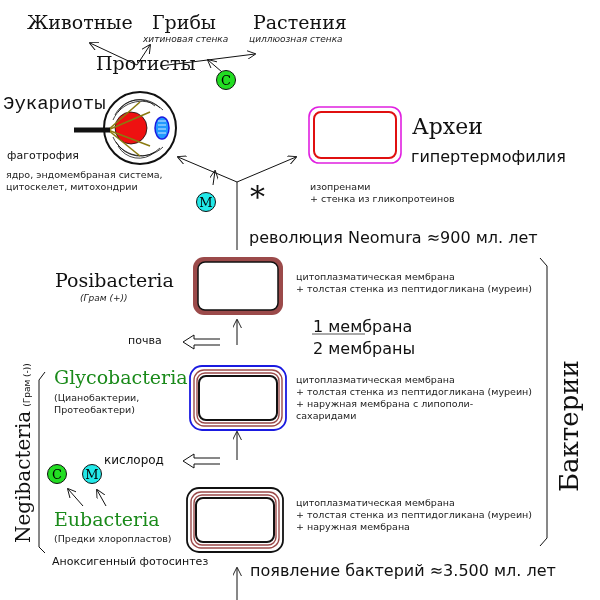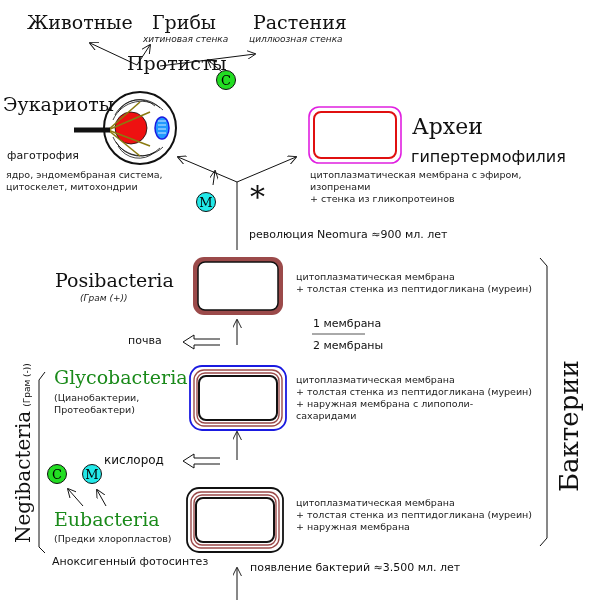--- a/index.html
+++ b/index.html
@@ -3,21 +3,21 @@
 <meta charset="utf-8">
 <style>
   html, body { margin: 0; padding: 0; background: #ffffff; }
   #stage { position: relative; width: 600px; height: 600px; overflow: hidden; background: #fff; }
   #lines { position: absolute; left: 0; top: 0; }
   .t { position: absolute; white-space: nowrap; color: #111; line-height: 1.1; }
   .serif { font-family: "DejaVu Serif", "Liberation Serif", serif; }
   .sans { font-family: "DejaVu Sans", "Liberation Sans", sans-serif; }
   .big { font-size: 19px; }
   .sub { font-size: 9px; color: #222; font-style: italic; }
-  .mid { font-size: 11px; }
+  .mid { font-size: 16px; }
   .small { font-size: 9.5px; line-height: 1.2; color: #222; }
   .green { color: #1a8a1a; text-align: center; }
   .rot { transform-origin: left top; transform: rotate(-90deg); }
   .badge { position: absolute; width: 20px; height: 20px; border-radius: 50%; border: 1.5px solid #111;
            font-family: "DejaVu Serif", "Liberation Serif", serif; font-size: 13px; text-align: center; line-height: 20px; box-sizing: border-box; }
   .badge.c { background: #22dd22; }
   .badge.m { background: #22e8e8; }
 </style>
 </head>
 <body>
@@ -112,32 +112,31 @@
       <rect x="194" y="495" width="82" height="50" rx="8" fill="none" stroke="#9b4a4a" stroke-width="1.4"></rect>
       <rect x="196" y="498" width="78" height="44" rx="7" fill="#fff" stroke="#111" stroke-width="2"></rect>
     </g>
   </svg>
 
   <div class="t serif big" style="left:27px;top:12px;">Животные</div>
   <div class="t serif big" style="left:152px;top:12px;">Грибы</div>
   <div class="t sans sub" style="left:143px;top:35px;">хитиновая стенка</div>
   <div class="t serif big" style="left:253px;top:12px;">Растения</div>
   <div class="t sans sub" style="left:249px;top:35px;">циллюозная стенка</div>
-  <div class="t serif big" style="left:96px;top:53px;margin-left:31px;">Протисты</div>
+  <div class="t serif big" style="left:96px;top:53px;">Протисты</div>
   <div class="badge c" style="left:216px;top:70px;">C</div>
 
-  <div class="t serif big" style="left:3px;top:94px;">Эукариоты</div>
+  <div class="t serif big" style="left:3px;top:94px;font-family:Liberation Mono, monospace;">Эукариоты</div>
   <div class="t sans mid" style="left:7px;top:150px;font-size:11px;">фаготрофия</div>
   <div class="t sans small" style="left:6px;top:181px;">цитоскелет, митохондрии</div>
   <div class="t sans small" style="left:6px;top:169px;">ядро, эндомембраная система,</div>
   <div class="badge m" style="left:196px;top:192px;">M</div>
 
   <div class="t serif big" style="left:412px;top:115px;font-size:22px;">Археи</div>
   <div class="t sans" style="left:411px;top:148px;font-size:16px;">гипертермофилия</div>
-  <div class="t sans small" style="left:310px;top:169px;">цитоплазматическая мембрана с эфиром,</div>
   <div class="t sans small" style="left:310px;top:181px;">изопренами</div>
   <div class="t sans small" style="left:310px;top:193px;">+ стенка из гликопротеинов</div>
 
   <div class="t serif" style="left:250px;top:180px;font-size:30px;">*</div>
   <div class="t sans mid" style="left:249px;top:229px;">революция Neomura ≈900 мл. лет</div>
 
   <div class="t serif big" style="left:55px;top:270px;">Posibacteria</div>
   <div class="t sans sub" style="left:80px;top:294px;">(Грам (+))</div>
   <div class="t sans small" style="left:296px;top:271px;">цитоплазматическая мембрана</div>
   <div class="t sans small" style="left:296px;top:283px;">+ толстая стенка из пептидогликана (муреин)</div>

